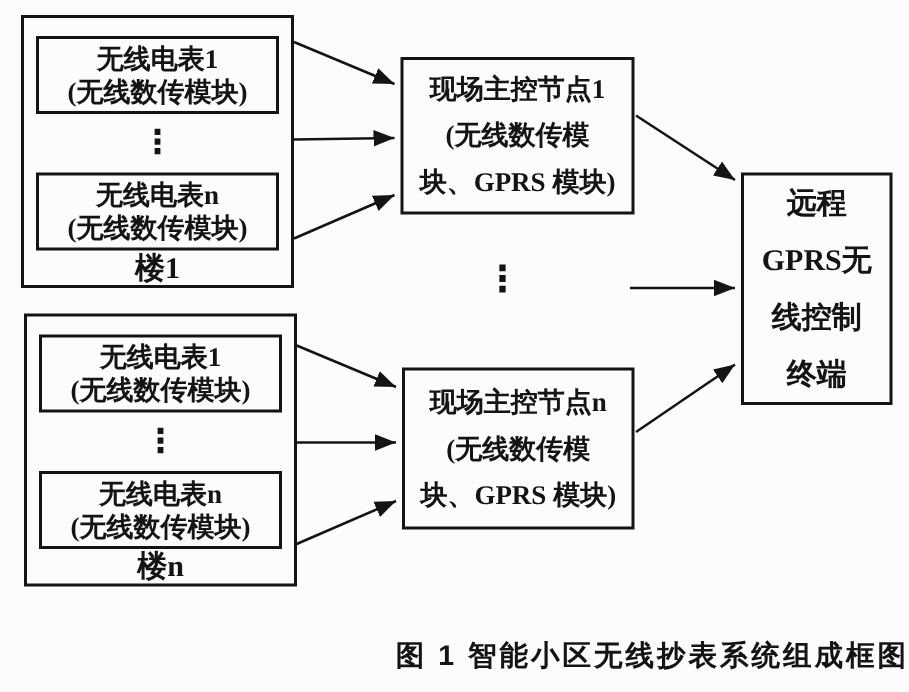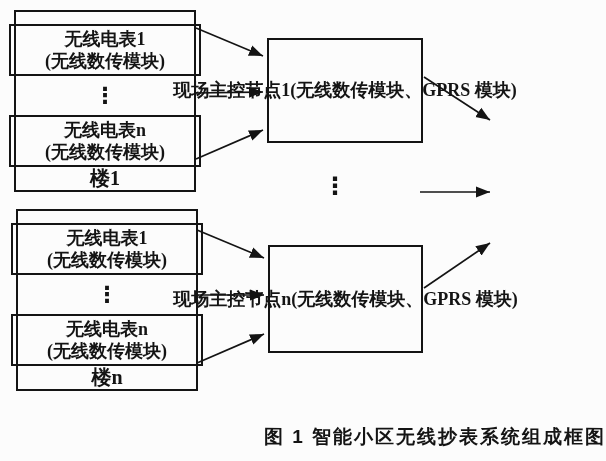--- a/index.html
+++ b/index.html
@@ -21,38 +21,38 @@
     background:#fcfcfc;
     box-sizing:border-box;
   }
   
   .building{
     display:flex;flex-direction:column;align-items:center;
     padding-top:12px;
   }
   .meter{
     border:2px solid #141414;
-    width:192px;height:52px;
+    width:162px;height:52px;
     box-sizing:border-box;
     display:flex;flex-direction:column;align-items:center;justify-content:center;
     font-size:18px;line-height:22px;font-weight:600;
     text-align:center;white-space:nowrap;
   }
   .vdots{
     flex:1;display:flex;align-items:center;justify-content:center;
     font-size:22px;font-weight:bold;line-height:1;
     font-family:"DejaVu Sans",sans-serif;
   }
   .bldg-label{
     height:23px;display:flex;align-items:center;justify-content:center;
     font-size:20px;font-weight:600;
   }
   
   .master{
-    display:flex;flex-direction:row;align-items:center;justify-content:center;
+    display:flex;flex-direction:column;align-items:center;justify-content:center;
     font-size:18px;line-height:31px;font-weight:600;
     text-align:center;white-space:nowrap;
   }
   
   .remote{
     display:flex;flex-direction:column;align-items:center;justify-content:center;
     font-size:20px;line-height:38px;font-weight:600;
     text-align:center;white-space:nowrap;
   }
   .mid-dots{
@@ -124,16 +124,22 @@
   </div>
 
   <div class="mid-dots">⋮</div>
 
   <div class="box master" style="left:268px;top:245px;width:155px;height:108px;">
     <span>现场主控节点n</span>
     <span>(无线数传模</span>
     <span>块、GPRS 模块)</span>
   </div>
 
+  <div class="box remote" style="left:494px;top:115px;width:101px;height:155px;">
+    <span>远程</span>
+    <span>GPRS无</span>
+    <span>线控制</span>
+    <span>终端</span>
+  </div>
 
   <div class="caption">图 1  智能小区无线抄表系统组成框图</div>
 
 </div>
 
 </body></html>

